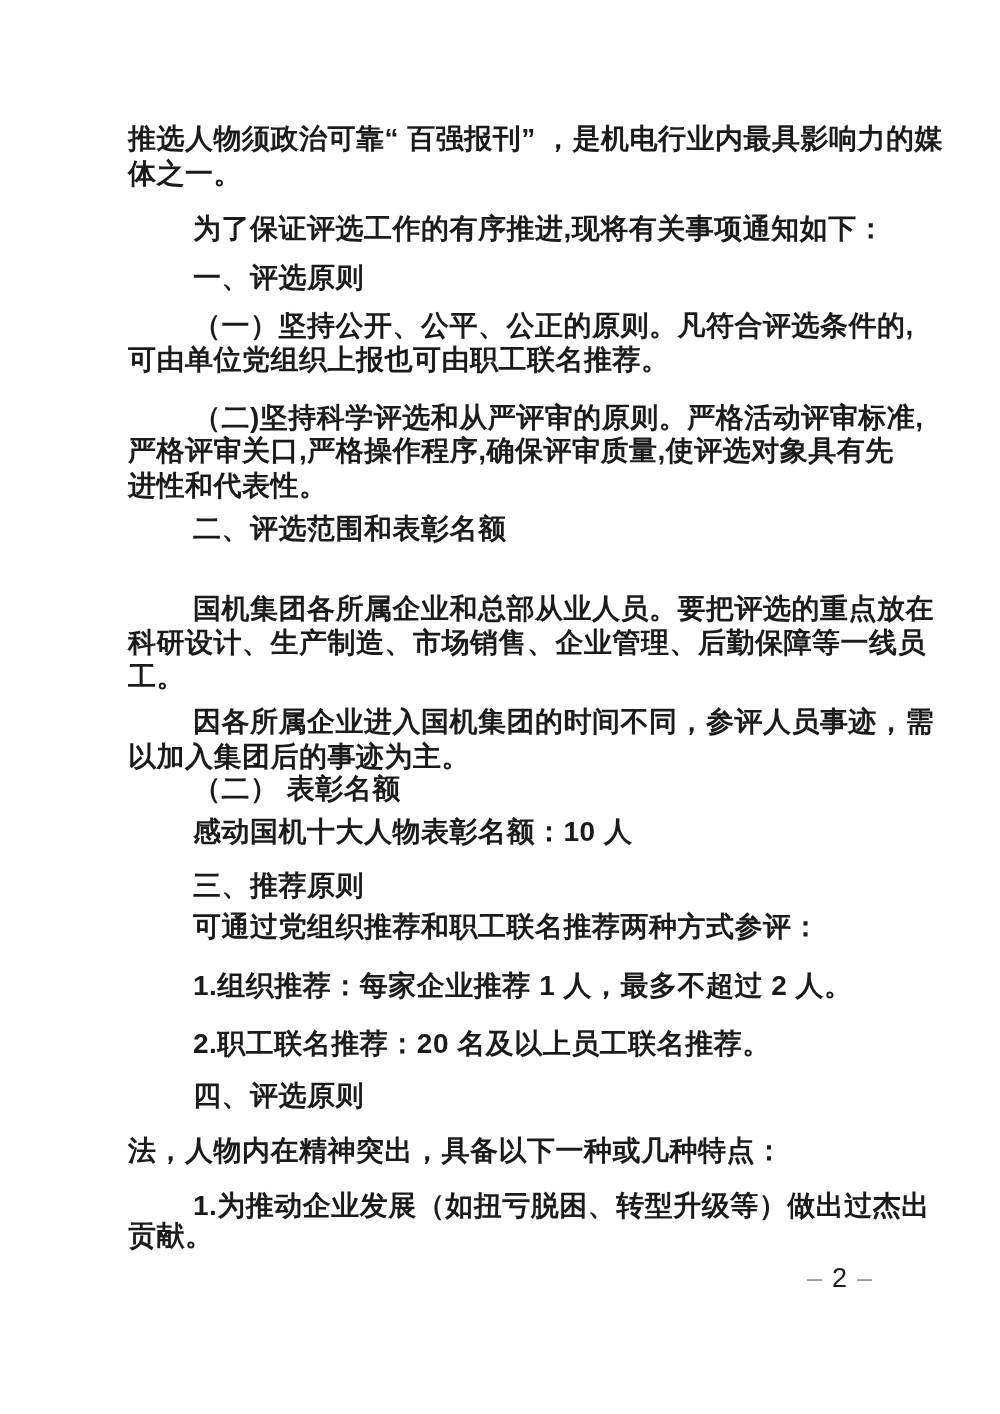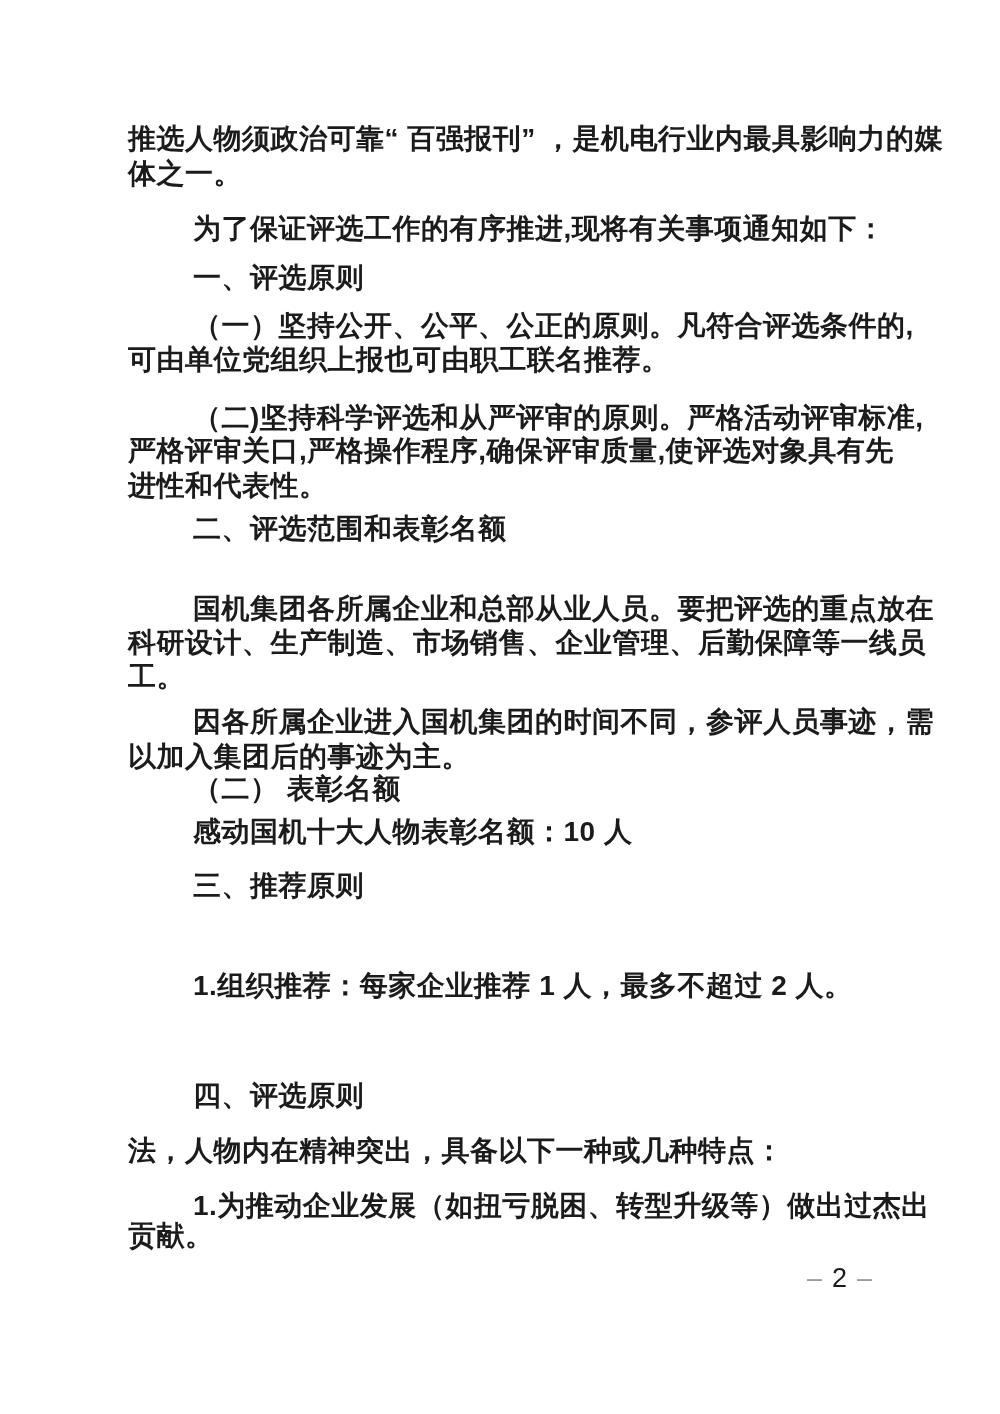--- a/index.html
+++ b/index.html
@@ -65,23 +65,25 @@
   <div class="line" style="top:660px">工。</div>
 
   <div class="line ind" style="top:705px">因各所属企业进入国机集团的时间不同，参评人员事迹，需</div>
   <div class="line" style="top:740px">以加入集团后的事迹为主。</div>
   <div class="line ind" style="top:772px">（二） 表彰名额</div>
 
   <div class="line ind" style="top:815px">感动国机十大人物表彰名额：10 人</div>
 
   <div class="line ind" style="top:869px">三、推荐原则</div>
 
+  <div class="line ind" style="top:910px">可通过党组织推荐和职工联名推荐两种方式参评：</div>
 
   <div class="line ind" style="top:969px">1.组织推荐：每家企业推荐 1 人，最多不超过 2 人。</div>
 
+  <div class="line ind" style="top:1027px">2.职工联名推荐：20 名及以上员工联名推荐。</div>
 
   <div class="line ind" style="top:1079px">四、评选原则</div>
 
   <div class="line" style="top:1134px">法，人物内在精神突出，具备以下一种或几种特点：</div>
   <div class="line ind" style="top:1189px">1.为推动企业发展（如扭亏脱困、转型升级等）做出过杰出</div>
   <div class="line" style="top:1219px">贡献。</div>
 
   <div class="footer">
     <span class="dash">–</span><span class="num">2</span><span class="dash">–</span>
   </div>

